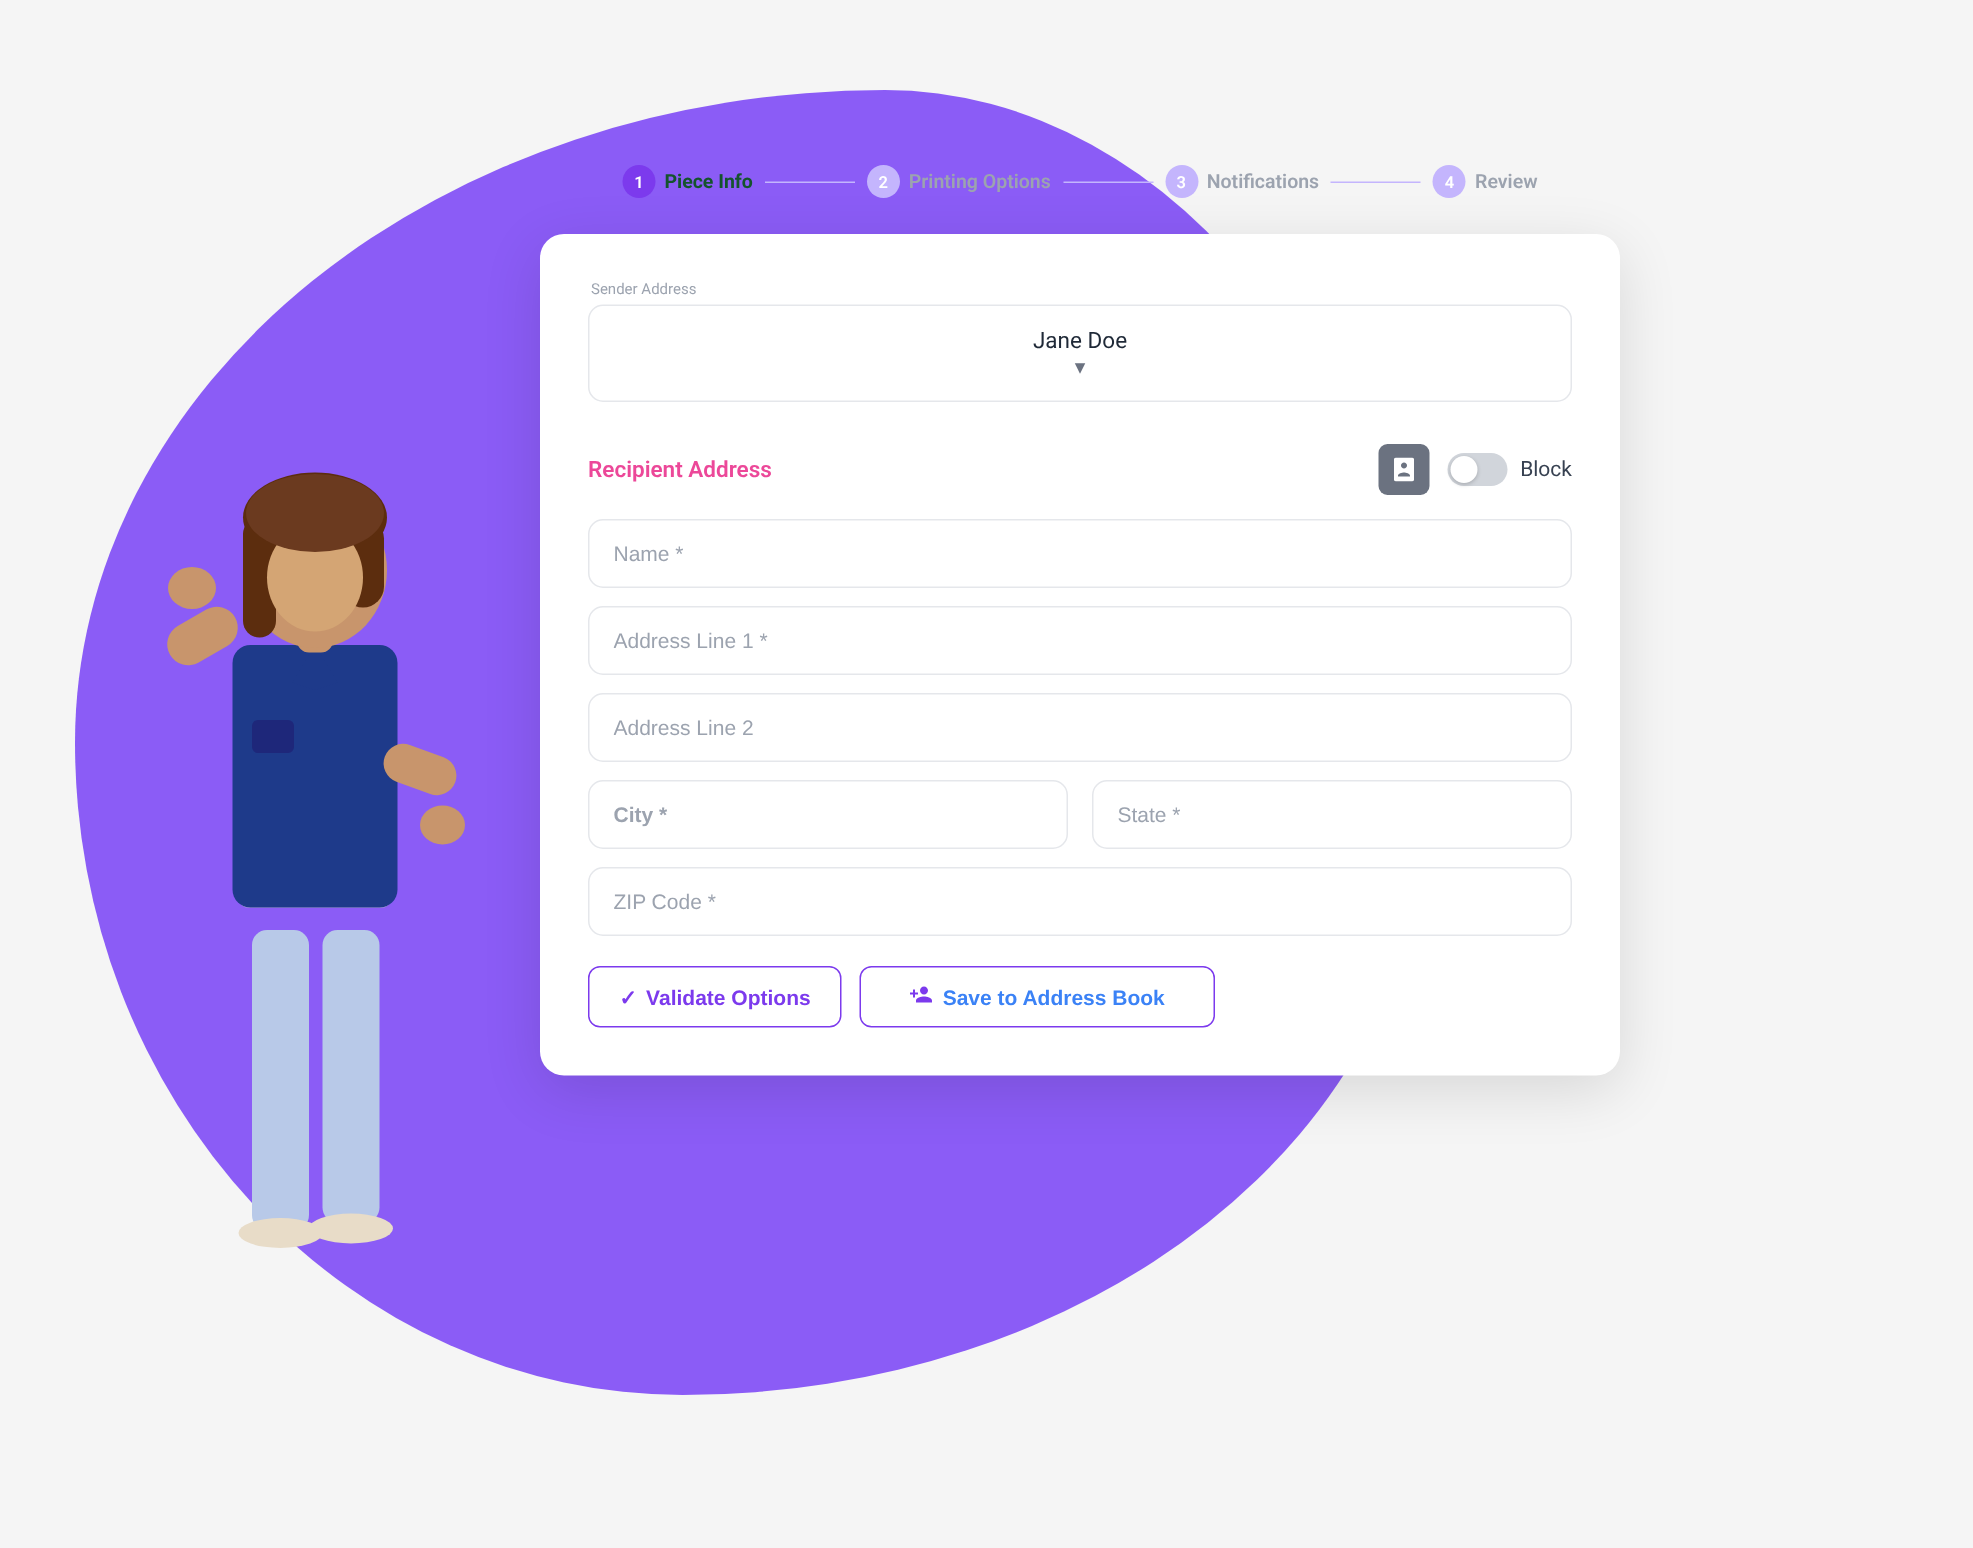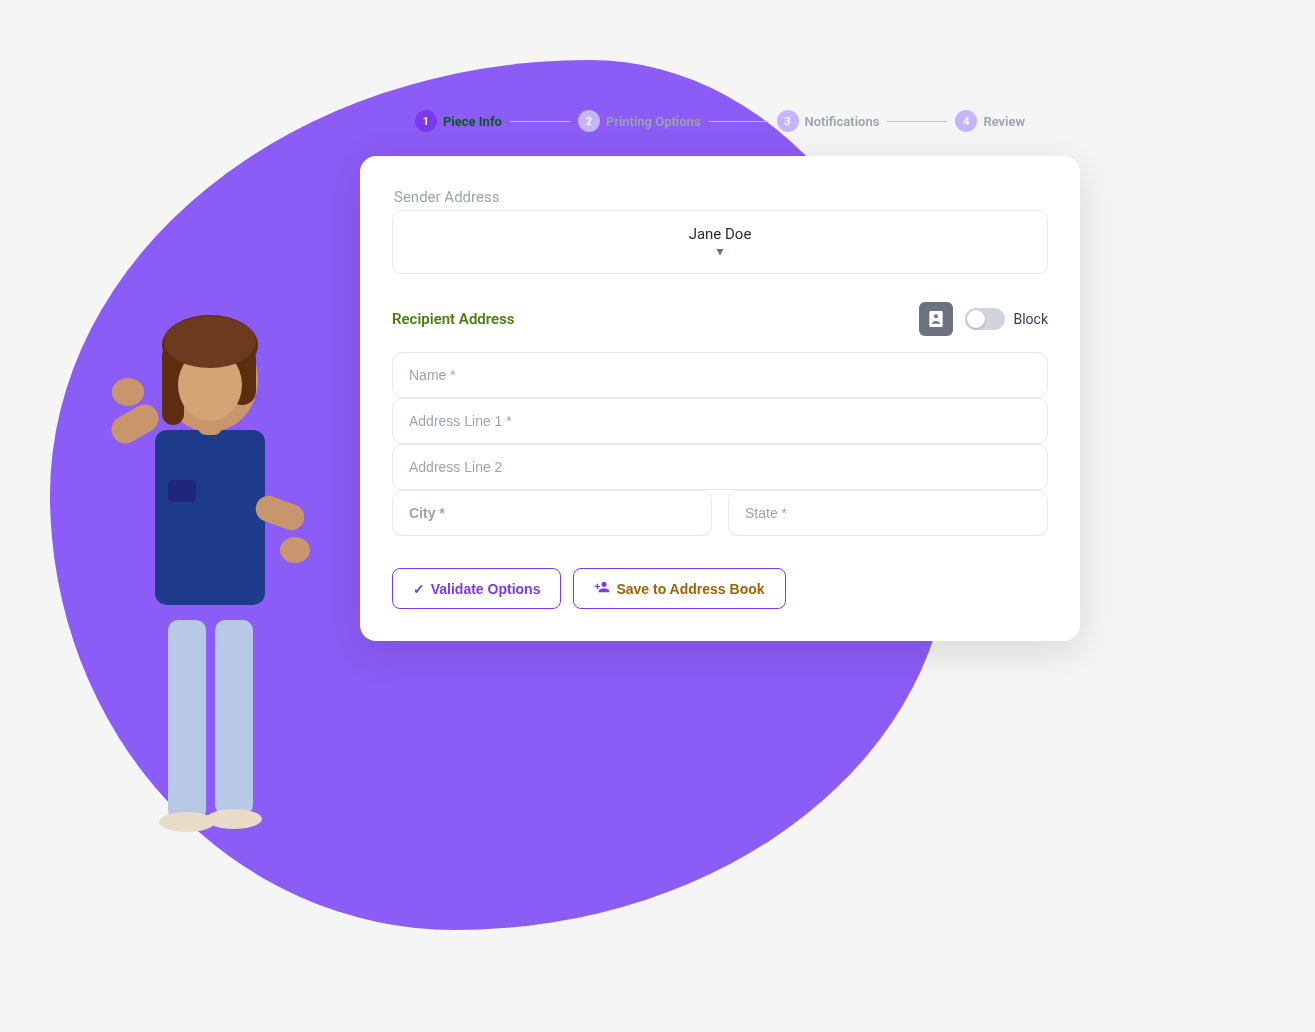--- a/index.html
+++ b/index.html
@@ -108,21 +108,21 @@
       padding: 32px;
       box-shadow: 0 10px 40px rgba(0,0,0,0.12);
     }
 
     
     .sender-section {
       margin-bottom: 28px;
     }
 
     .field-label {
-      font-size: 15px;
+      font-size: 10px;
       color: #9ca3af;
       margin-bottom: 4px;
       padding-left: 2px;
     }
 
     .sender-dropdown {
       width: 100%;
       border: 1.5px solid #e5e7eb;
       border-radius: 10px;
       padding: 14px 16px;
@@ -145,21 +145,21 @@
     .recipient-header {
       display: flex;
       align-items: center;
       justify-content: space-between;
       margin-bottom: 16px;
     }
 
     .recipient-title {
       font-size: 15px;
       font-weight: 600;
-      color: #4d7c0f;
+      color: #ec4899;
     }
 
     .recipient-actions {
       display: flex;
       align-items: center;
       gap: 12px;
     }
 
     .contact-icon-btn {
       width: 34px;
@@ -208,21 +208,21 @@
     
     .form-input {
       width: 100%;
       border: 1.5px solid #e5e7eb;
       border-radius: 10px;
       padding: 14px 16px;
       font-size: 14px;
       color: #9ca3af;
       outline: none;
       background: white;
-      margin-bottom: 0;
+      margin-bottom: 12px;
     }
 
     .form-input::placeholder {
       color: #9ca3af;
     }
 
     .form-row {
       display: flex;
       gap: 16px;
       margin-bottom: 0;
@@ -250,25 +250,25 @@
       color: #7c3aed;
       font-size: 14px;
       font-weight: 600;
       cursor: pointer;
     }
 
     .btn-save {
       display: flex;
       align-items: center;
       gap: 6px;
-      padding: 10px 20px;
+      padding: 10px 32px;
       border: 1.5px solid #7c3aed;
       border-radius: 8px;
       background: white;
-      color: #a16207;
+      color: #3b82f6;
       font-size: 14px;
       font-weight: 600;
       cursor: pointer;
     }
 
     
     .woman-svg {
       width: 100%;
       height: 100%;
     }
@@ -388,20 +388,21 @@
     <input type="text" class="form-input" placeholder="Address Line 2" style="">
 
     
     <div class="form-row">
       <input type="text" class="form-input" style="margin-bottom: 12px; font-weight: bold;" placeholder="City *">
       <input type="text" class="form-input" style="margin-bottom: 12px;" placeholder="State *">
     </div>
 
     
     <div class="form-row">
+      <input type="text" class="form-input" style="margin-bottom: 0px;" placeholder="ZIP Code *">
     </div>
 
     
     <div class="action-row">
       <button class="btn-validate">
         <span>✓</span>
         <span>Validate Options</span>
       </button>
       <button class="btn-save">
         <span>

